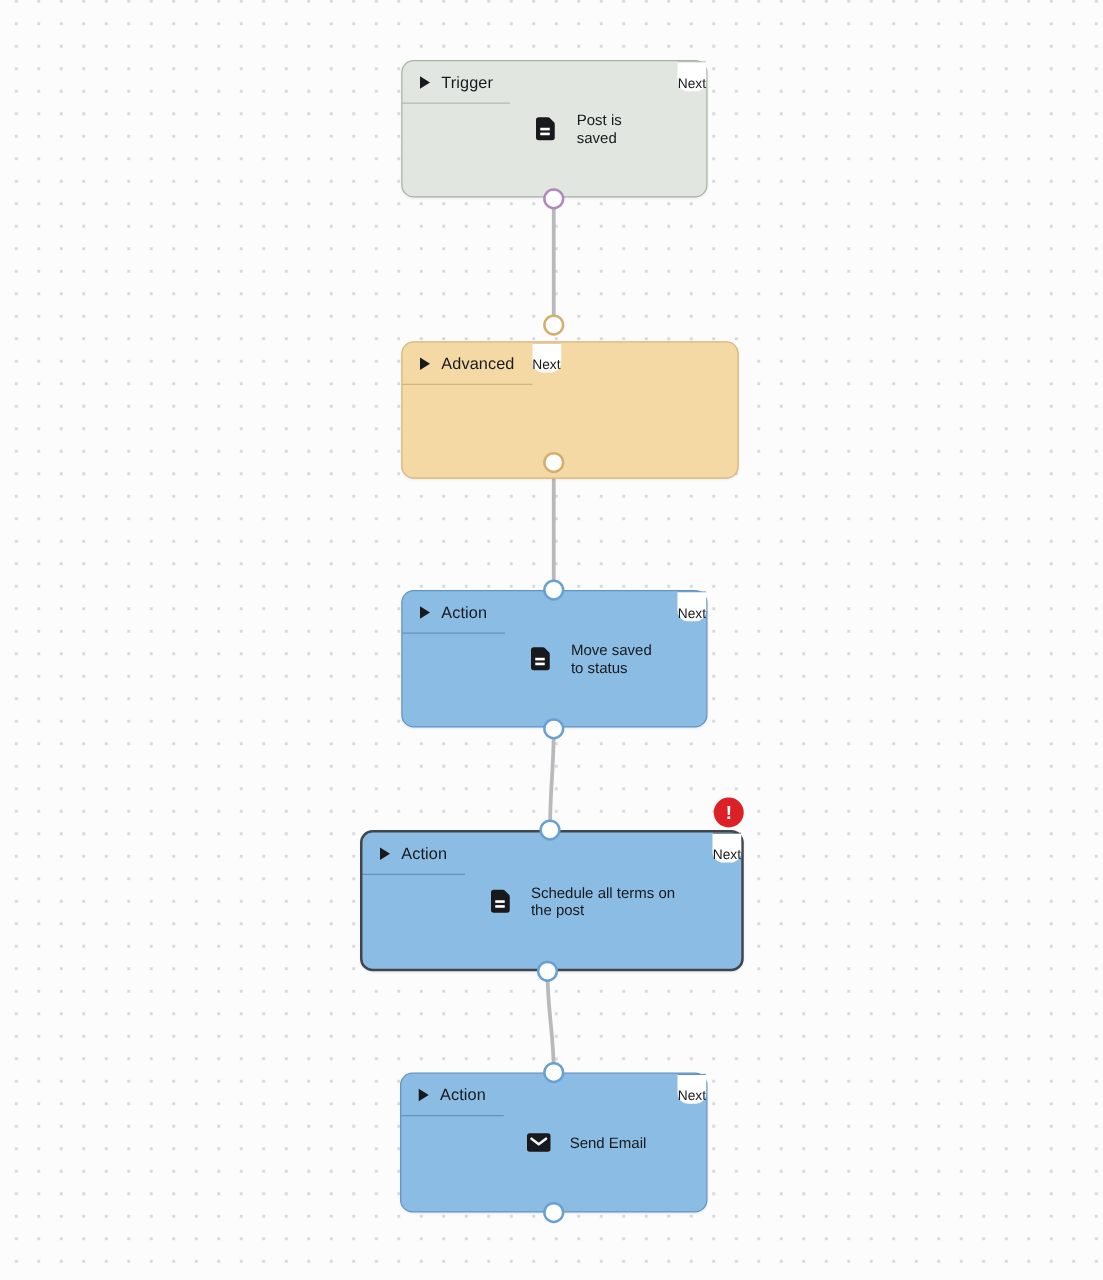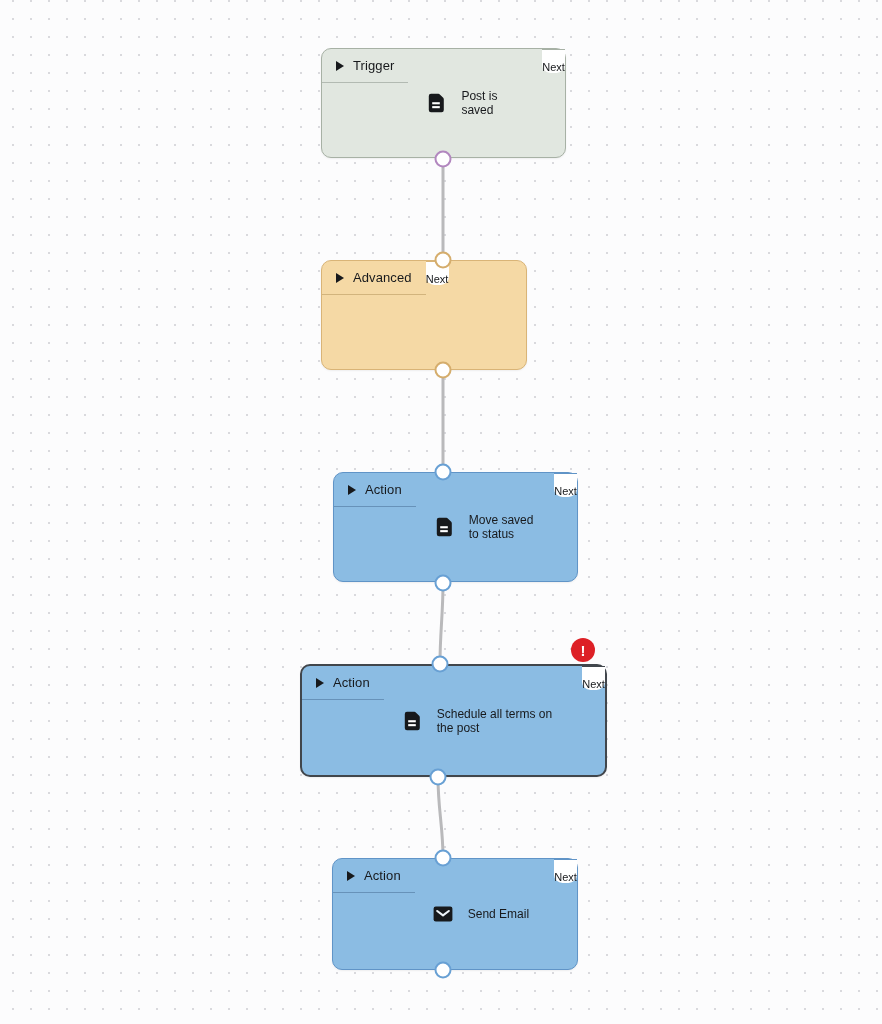--- a/index.html
+++ b/index.html
@@ -16,21 +16,21 @@
     background-position:4px 10px;
   }
   svg.edges{position:absolute;left:0;top:0;z-index:1;}
   .node{
     position:absolute;z-index:2;box-sizing:border-box;
     border-radius:10px;display:flex;
     box-shadow:0 1px 2px rgba(0,0,0,0.06);
   }
   .theme-trigger{background:#e1e7e0;border:1.5px solid #a7b1a5;}
   .theme-advanced{background:#f5d9a5;border:1.5px solid #d9b477;}
-  .theme-action{background:#8bbce3;border:1.5px solid #6094c7;margin-left:12px;}
+  .theme-action{background:#8bbce3;border:1.5px solid #6094c7;}
   .node.selected{border:2px solid #41464c;}
   .node-header{
     height:33px;flex:0 0 33px;display:flex;align-items:center;gap:9px;
     padding:0 14px;font-size:13px;letter-spacing:.1px;
     border-bottom:1px solid rgba(40,50,40,0.25);
   }
   .theme-action .node-header{border-bottom-color:rgba(20,50,90,0.30);}
   .theme-advanced .node-header{border-bottom-color:rgba(120,85,20,0.28);}
   .tri{
     width:0;height:0;flex:0 0 auto;
@@ -48,21 +48,21 @@
     border-top:1px solid #a7b1a5;
     border-radius:0 0 8.5px 8.5px;
     display:flex;align-items:flex-end;justify-content:center;
     font-size:11px;font-weight:500;
   }
   .theme-advanced .node-footer{border-top-color:#d9b477;}
   .theme-action .node-footer{border-top-color:#6094c7;}
   .node.selected .node-footer{border-top-color:#41464c;}
   
   .n1{left:321px;top:48px;width:245px;height:110px;}
-  .n2{left:321px;top:260px;width:206px;height:110px;}
+  .n2{left:321px;top:273px;width:270px;height:110px;}
   .n3{left:321px;top:472px;width:245px;height:110px;}
   .n4{left:288px;top:664px;width:307px;height:113px;}
   .n5{left:320px;top:858px;width:246px;height:112px;}
   .port{
     position:absolute;z-index:3;box-sizing:border-box;
     width:17px;height:17px;border-radius:50%;
     background:#ffffff;border:2.5px solid #68a0d4;
     transform:translate(-50%,-50%);
   }
   .port-purple{border-color:#b287bf;}

